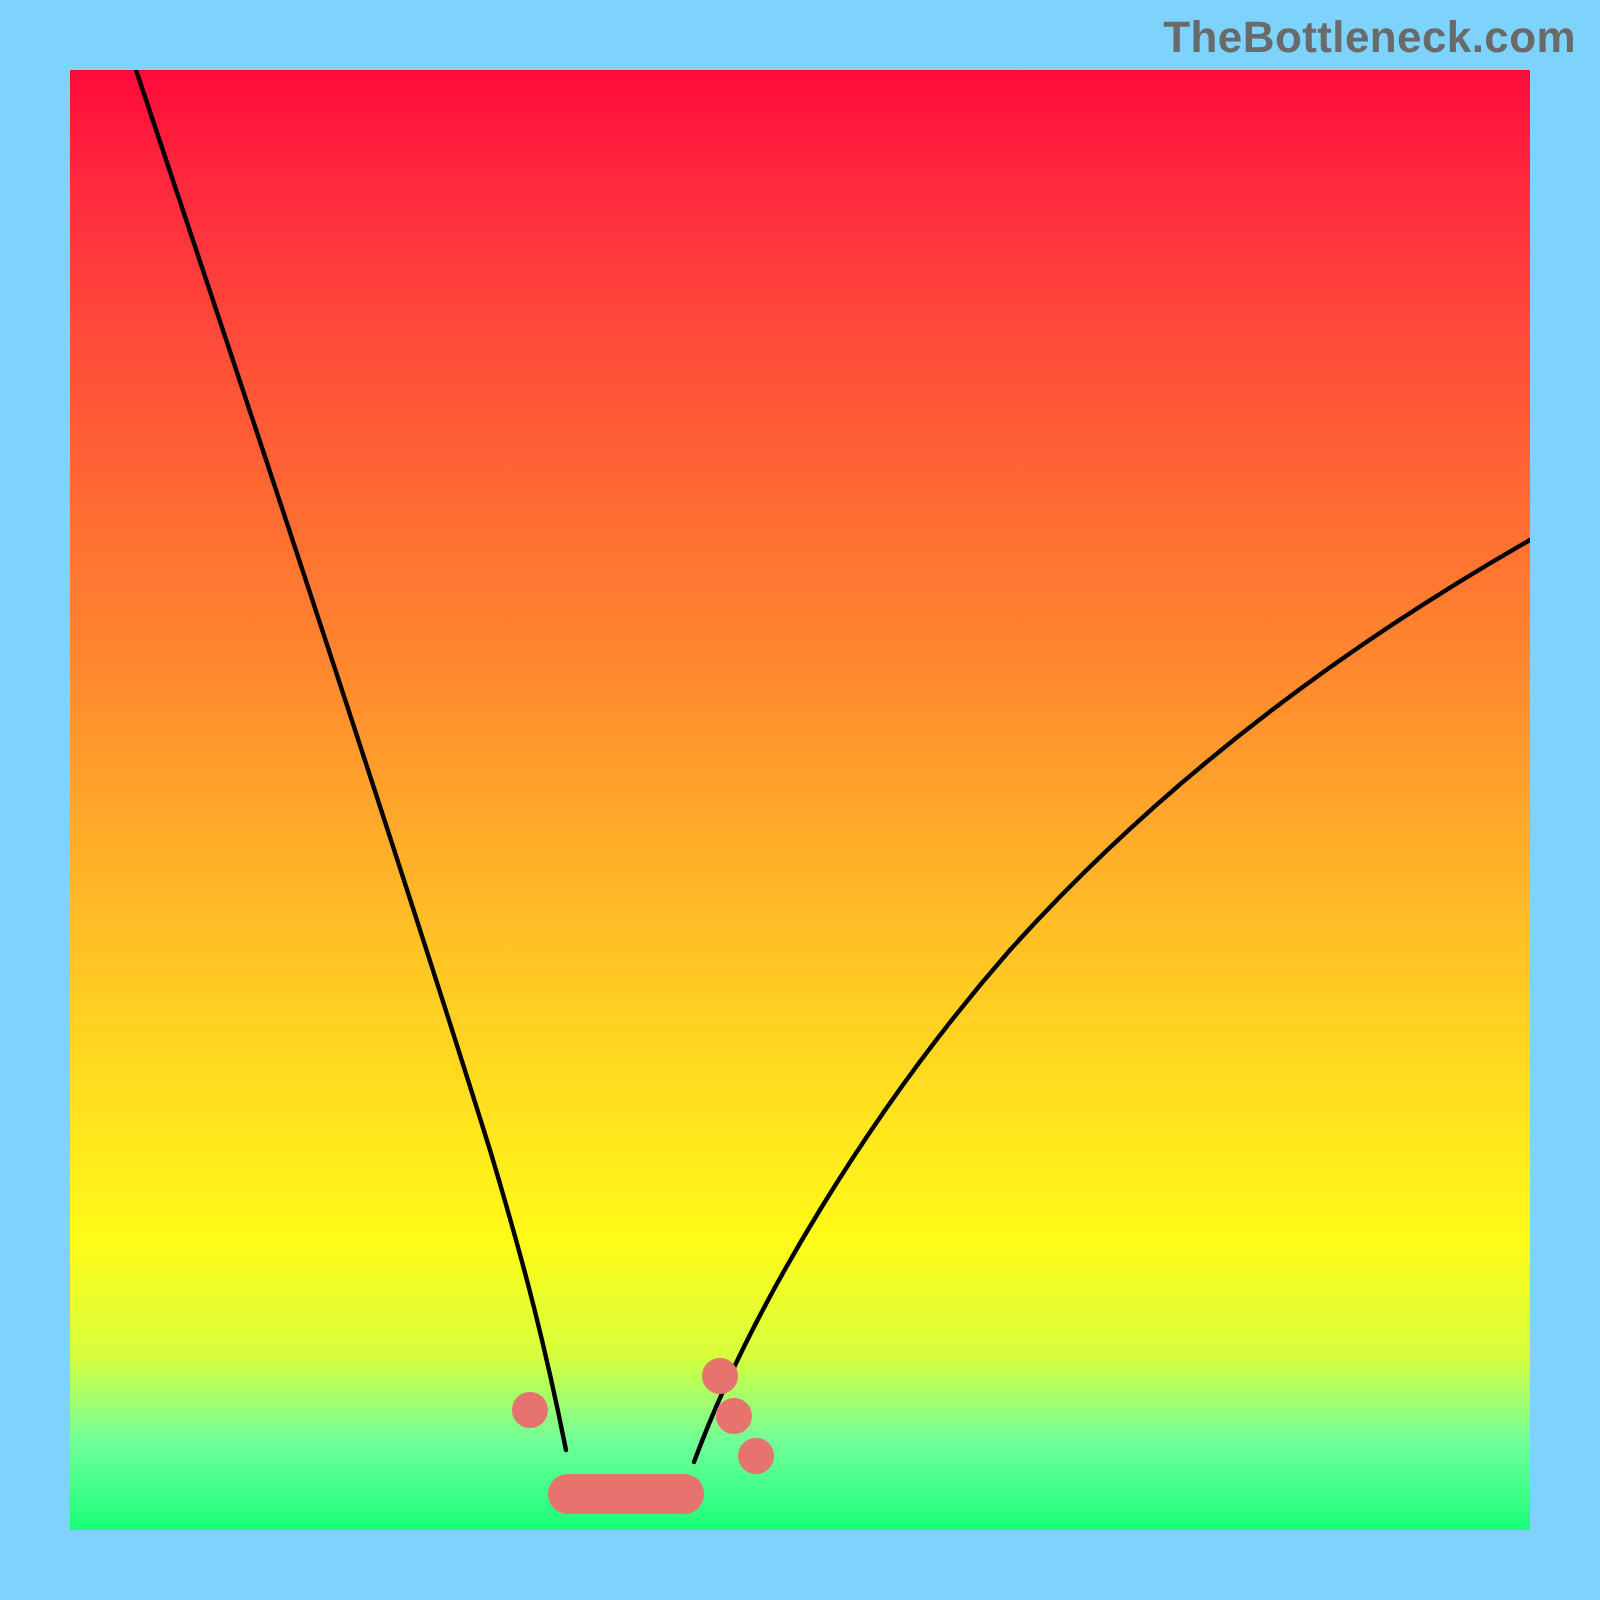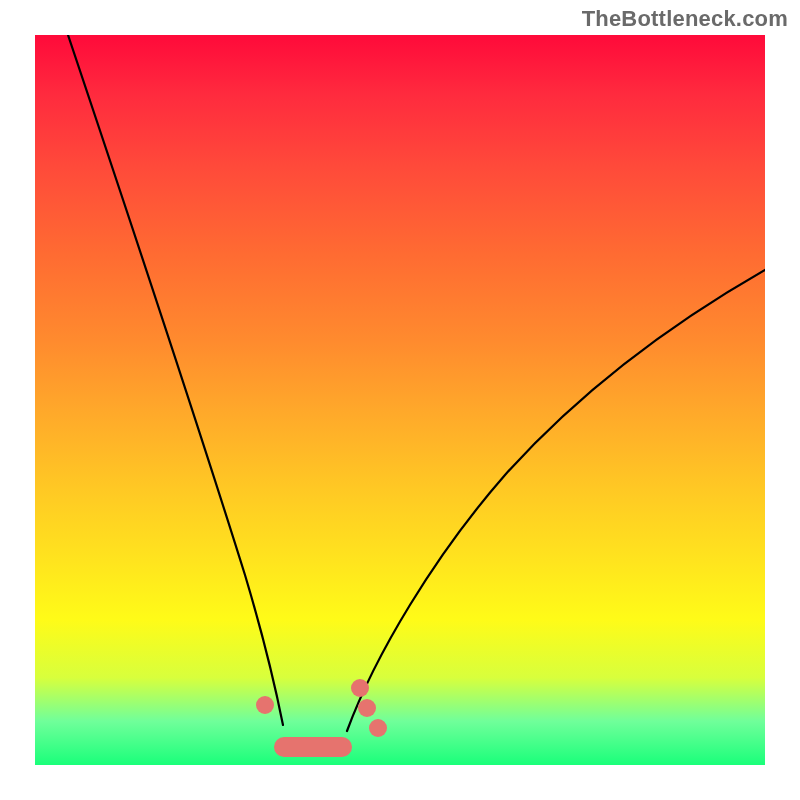--- a/index.html
+++ b/index.html
@@ -1,21 +1,21 @@
 <!DOCTYPE html>
 <html><head>
 <meta charset="utf-8">
 <style>
   * { margin: 0; padding: 0; box-sizing: border-box; }
   html, body { width: 800px; height: 800px; overflow: hidden; background: #000; }
   .frame {
     position: relative;
     width: 800px;
     height: 800px;
-    background: #ffffff;
+    background: #7dd3fc;
   }
   .plot-area {
     position: absolute;
     left: 35px;
     top: 35px;
     width: 730px;
     height: 730px;
     background: linear-gradient(to bottom,
       #ff0a3a 0%,
       #ff2a3e 8%,

